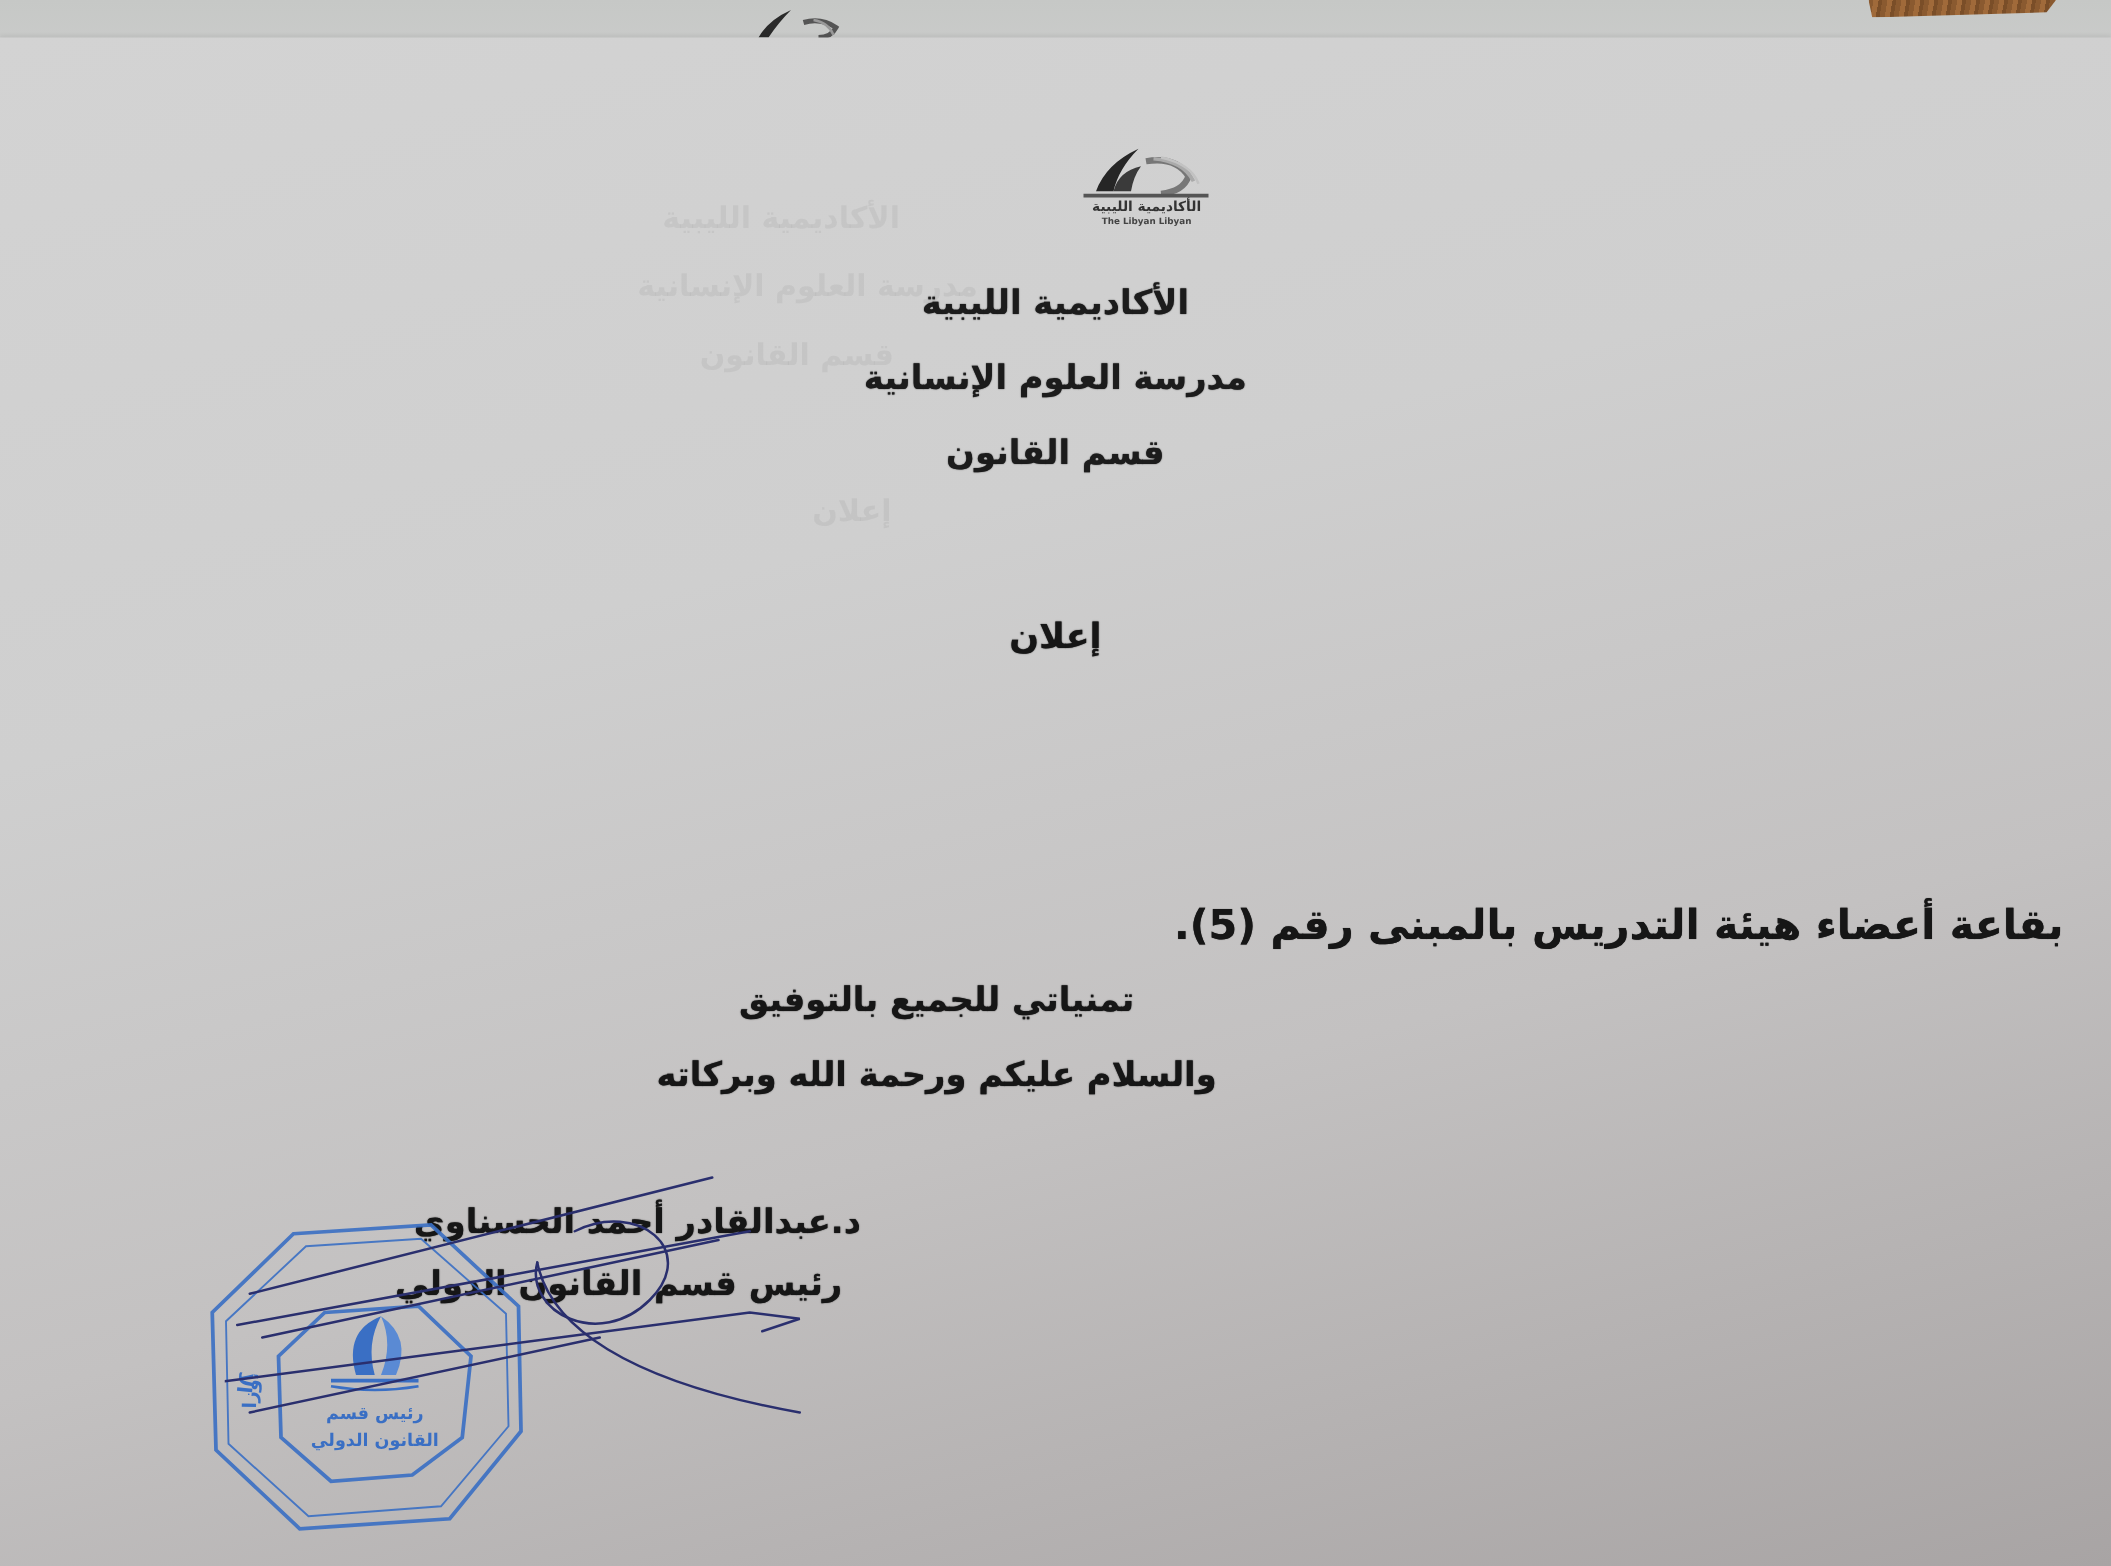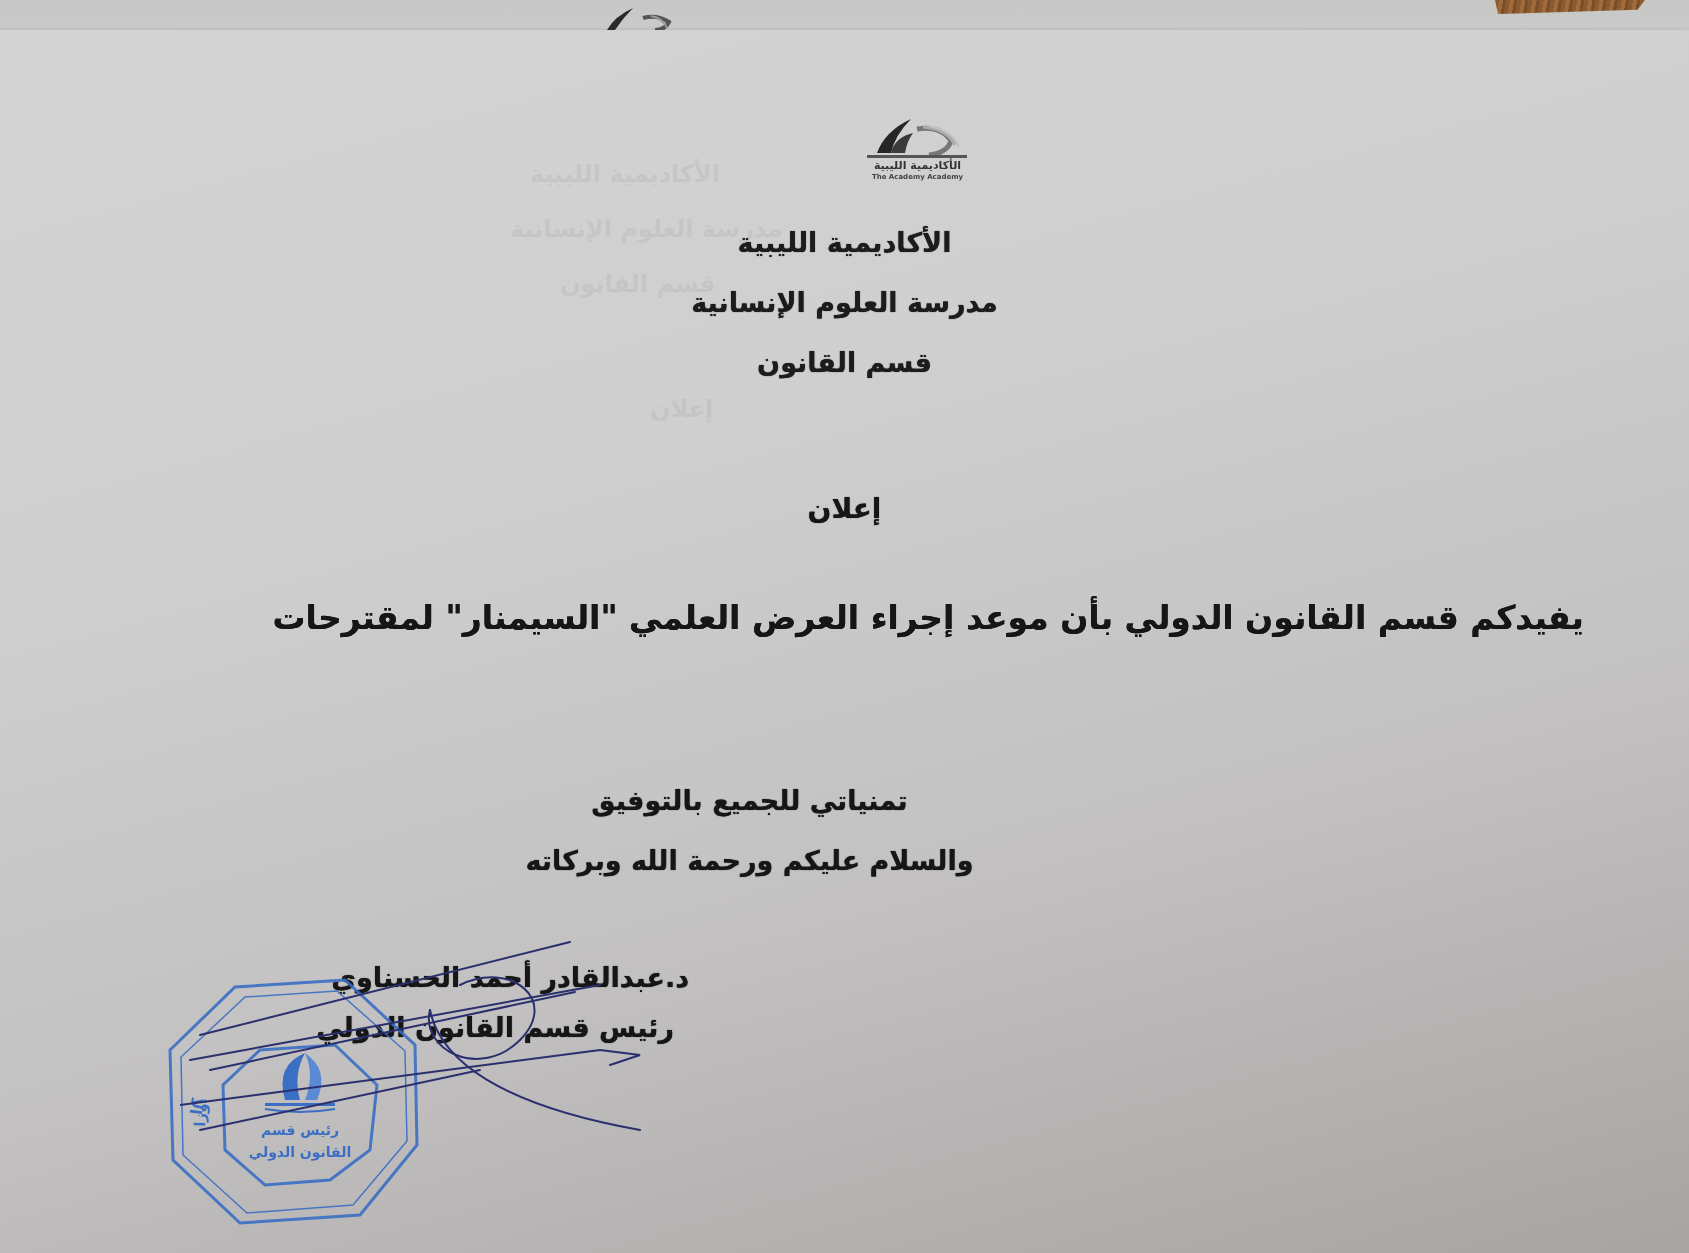--- a/index.html
+++ b/index.html
@@ -92,30 +92,30 @@
   <div class="logo">
     <svg width="125" height="46" viewBox="0 0 125 46">
       <path d="M22 38 Q30 16 56 4 Q40 20 36 38 Z" fill="#262626"></path>
       <path d="M36 38 Q40 22 58 18 Q52 26 50 38 Z" fill="#3a3a3a"></path>
       <path d="M62 14 Q86 10 96 26 Q92 38 74 40" fill="none" stroke="#777" stroke-width="5"></path>
       <path d="M68 12 Q92 14 100 30" fill="none" stroke="#aaa" stroke-width="3"></path>
       <path d="M74 11 Q98 16 104 32" fill="none" stroke="#c2c2c2" stroke-width="2"></path>
       <rect x="12" y="40" width="100" height="3" fill="#555"></rect>
     </svg>
     <div class="logo-text-ar">الأكاديمية الليبية</div>
-    <div class="logo-text-en" dir="ltr">The Academy Academy</div>
+    <div class="logo-text-en" dir="ltr">The Libyan Libyan</div>
   </div>
 
   <div class="header-line" style="top:197px;">الأكاديمية الليبية</div>
   <div class="header-line" style="top:257px;">مدرسة العلوم الإنسانية</div>
   <div class="header-line" style="top:317px;">قسم القانون</div>
 
   <div class="title" style="top:462px;">إعلان</div>
 
-  <div class="body-line" style="right:105px; top:568px;">يفيدكم قسم القانون الدولي بأن موعد إجراء العرض العلمي "السيمنار" لمقترحات</div>
+  <div class="body-line" style="right:38px; top:690px;">بقاعة أعضاء هيئة التدريس بالمبنى رقم (5).</div>
 
   <div class="closing" style="top:755px; left:-95px;">تمنياتي للجميع بالتوفيق</div>
   <div class="closing" style="top:815px; left:-95px;">والسلام عليكم ورحمة الله وبركاته</div>
 
   <div class="sig-line" style="right:1000px; top:932px;">د.عبدالقادر أحمد الحسناوي</div>
   <div class="sig-line" style="right:1015px; top:982px;">رئيس قسم القانون الدولي</div>
 </div>
 
 <svg class="stamp" viewBox="0 0 265 255">
   <defs>

